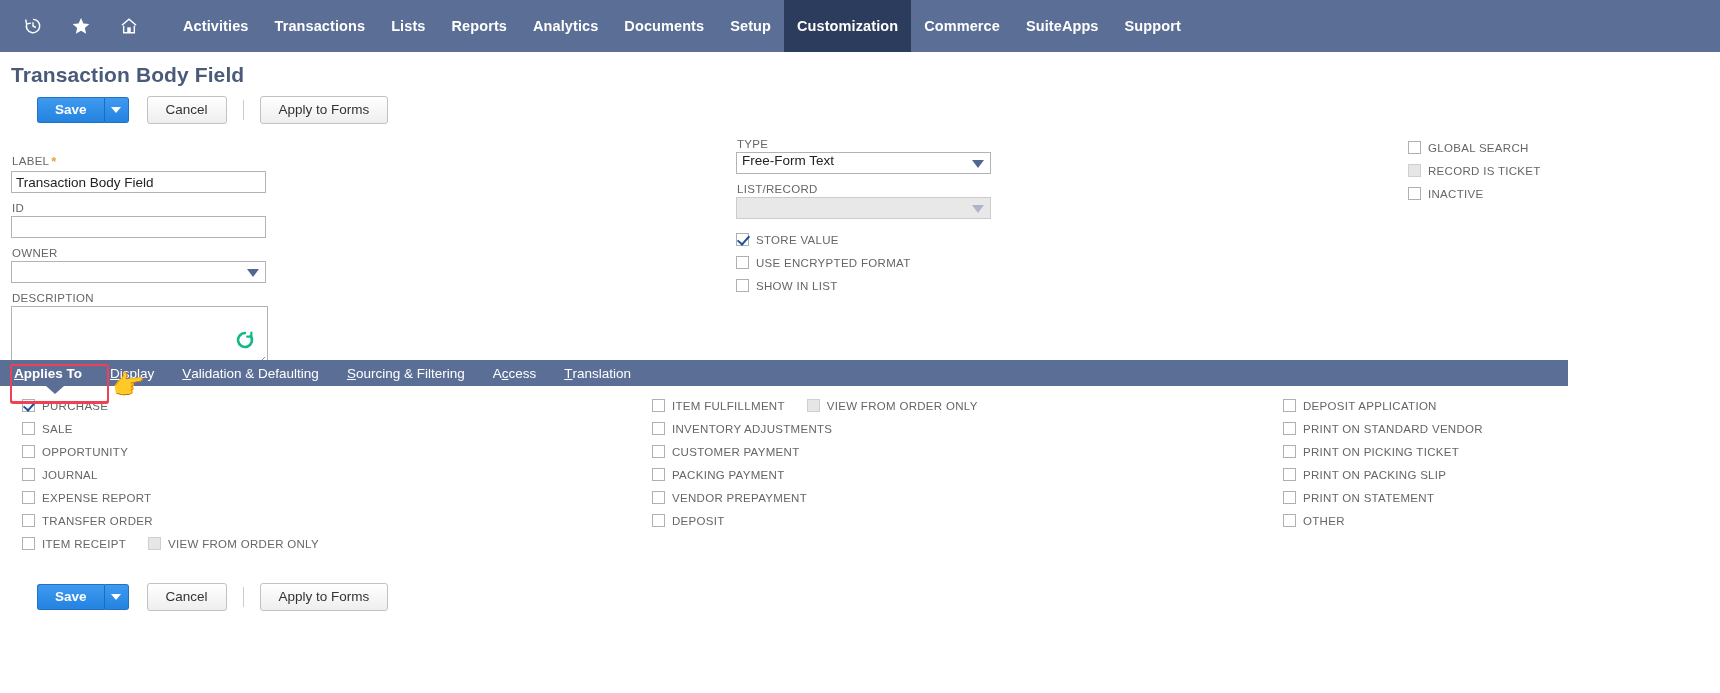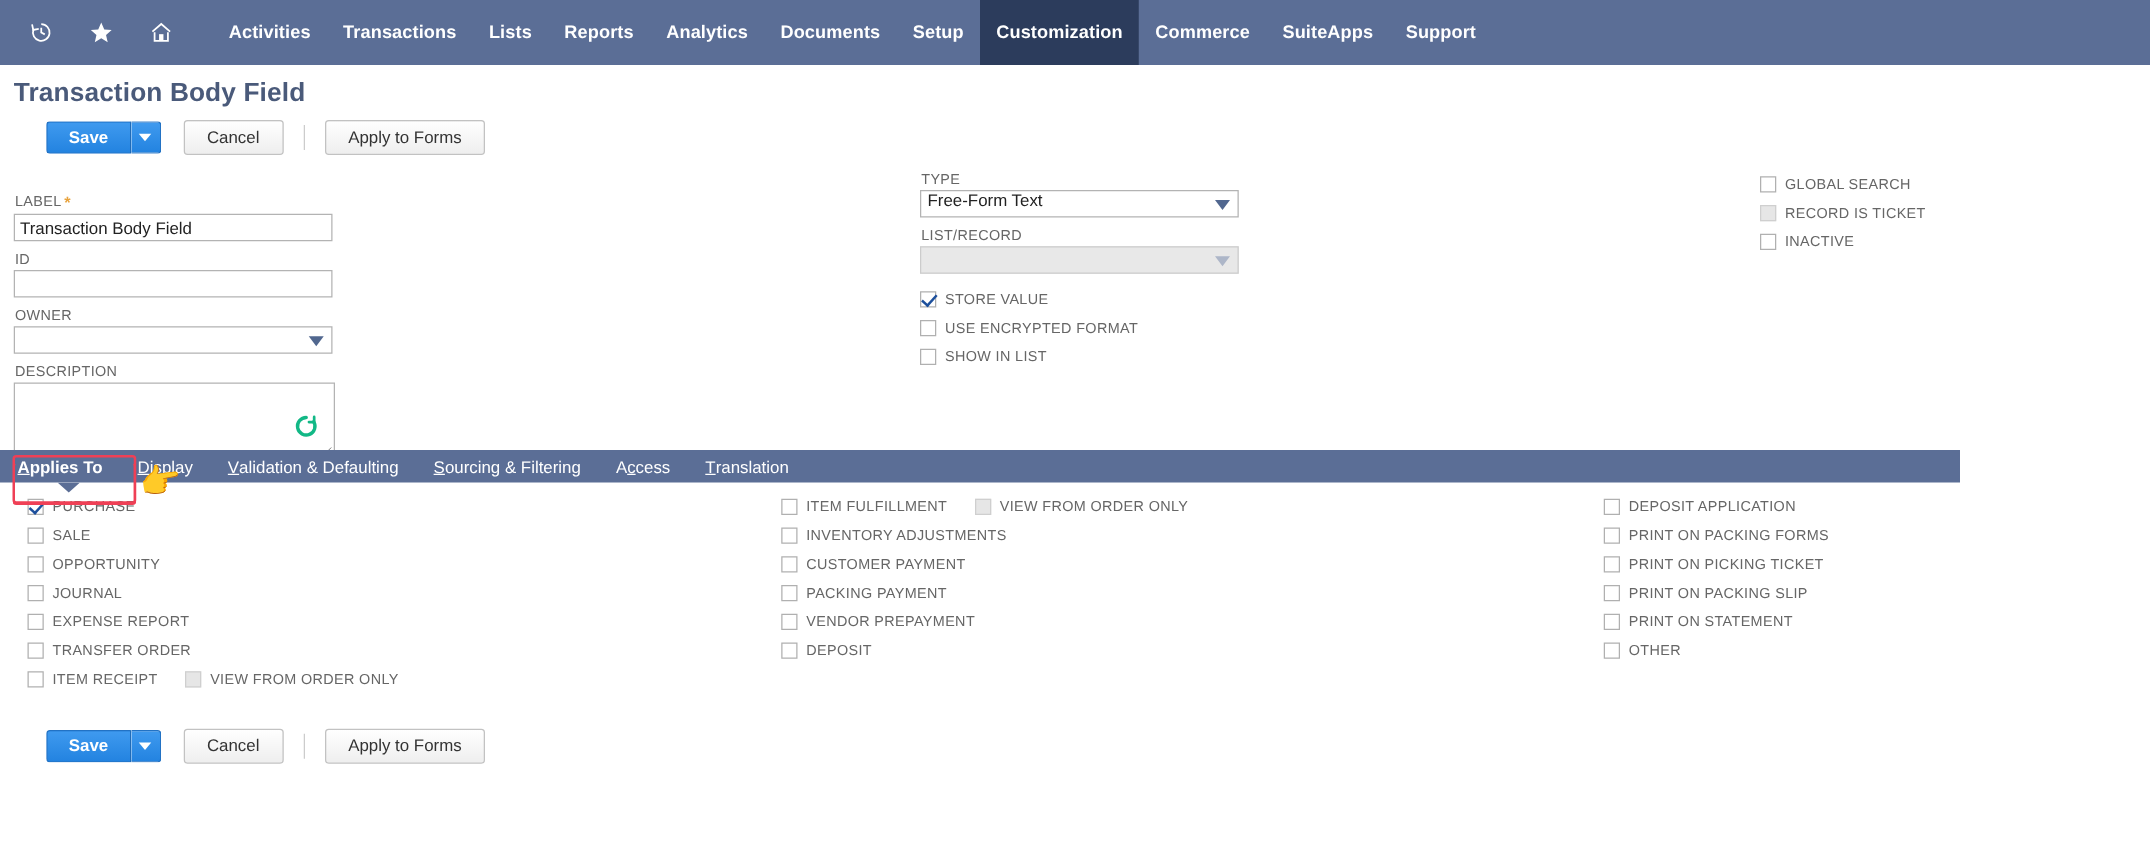--- a/index.html
+++ b/index.html
@@ -261,21 +261,21 @@
     border: 2.5px solid #ef4056;
     border-radius: 3px;
     pointer-events: none;
     z-index: 5;
   }
 
   
   .applies-area { position: relative; height: 175px; }
   .ac { position: absolute; top: 8px; }
   .ac-left  { left: 22px; }
-  .ac-mid   { left: 625px; }
+  .ac-mid   { left: 652px; }
   .ac-right { left: 1283px; }
 
   .cursor-hand {
     position: absolute;
     left: 112px; top: 372px;
     font-size: 27px;
     transform: rotate(-8deg);
     z-index: 6;
     user-select: none;
     line-height: 1;
@@ -543,21 +543,21 @@
   <div class="ac ac-right" id="atRight">
       <div class="cb-row">
         <span class="cb-pair">
           <span class="cb"></span>
           <span class="cb-text">DEPOSIT APPLICATION</span>
         </span>
       </div>
       <div class="cb-row">
         <span class="cb-pair">
           <span class="cb"></span>
-          <span class="cb-text">PRINT ON PACKING FORMS</span>
+          <span class="cb-text">PRINT ON STANDARD VENDOR</span>
         </span>
       </div>
       <div class="cb-row">
         <span class="cb-pair">
           <span class="cb"></span>
           <span class="cb-text">PRINT ON PICKING TICKET</span>
         </span>
       </div>
       <div class="cb-row">
         <span class="cb-pair">

